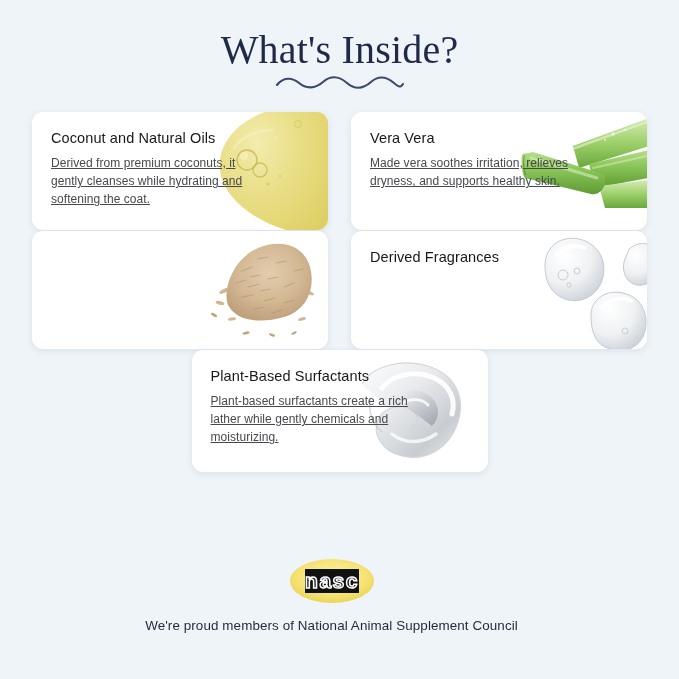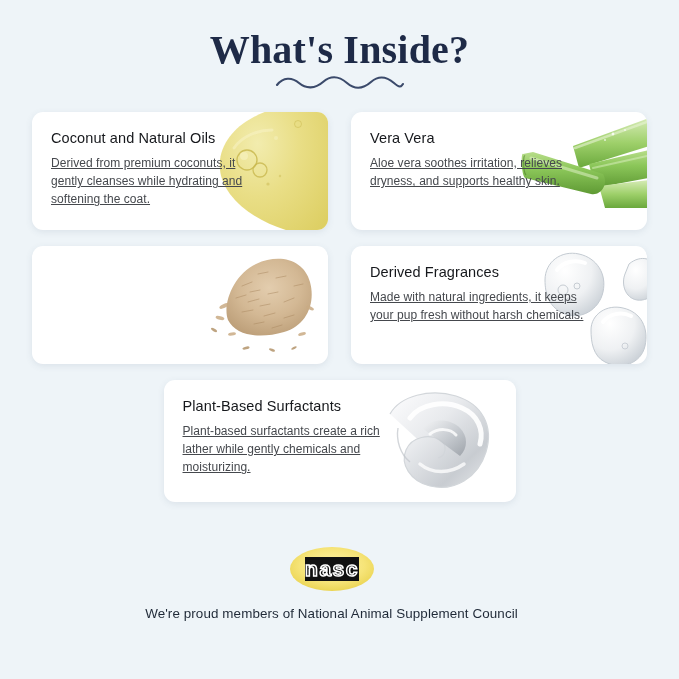--- a/index.html
+++ b/index.html
@@ -16,21 +16,21 @@
   }
 
   
   .header {
     padding-top: 30px;
     text-align: center;
   }
   .page-title {
     font-family: "Liberation Serif", serif;
     font-size: 40px;
-    font-weight: 700;
+    font-weight: 400;
     color: #1e2a47;
     letter-spacing: 0.2px;
     line-height: 1;
     margin: 0;
   }
   .title-squiggle {
     margin-top: 4px;
     height: 20px;
     display: flex;
     justify-content: center;
@@ -40,35 +40,35 @@
 
   
   .cards {
     position: relative;
     margin: 18px auto 0 auto;
     width: 615px;
   }
   .card-row {
     display: flex;
     justify-content: space-between;
-    margin-bottom: 16px;
+    margin-bottom: 1px;
   }
   .card-row.centered { justify-content: center; }
 
   .card {
     position: relative;
     width: 296px;
     height: 118px;
     background: #ffffff;
     border-radius: 11px;
     box-shadow: 0 2px 7px rgba(60, 80, 110, 0.10);
     overflow: hidden;
     box-sizing: border-box;
   }
-  .card.wide { width: 352px; height: 122px; }
+  .card.wide { width: 296px; height: 122px; }
 
   .card-text {
     position: relative;
     z-index: 3;
     padding: 19px 0 0 19px;
     width: 215px;
   }
   .card-title {
     font-size: 14.5px;
     color: #16181c;
@@ -109,21 +109,21 @@
   .nasc-logo {
     width: 86px;
     height: 48px;
     margin: 0 auto 13px auto;
   }
   .nasc-logo svg { display: block; }
   .footer-text {
     font-size: 13.4px;
     color: #1f2937;
     letter-spacing: 0.1px;
-    margin: 12px;
+    margin: 0;
   }
 </style>
 </head>
 <body>
 
 <div class="header">
   <h1 class="page-title">What's Inside?</h1>
   <div class="title-squiggle">
     <svg width="130" height="16" viewBox="0 0 130 16" fill="none">
       <path d="M2 11 C 8 3, 17 3, 24 9 S 40 15, 48 8 S 64 2, 72 9 S 88 15, 96 8 S 112 3, 119 9 S 126 12, 128 10" stroke="#3b4a6b" stroke-width="2.1" stroke-linecap="round" fill="none"></path>
@@ -189,21 +189,21 @@
           <path d="M6 42 C4 40, 4 62, 8 66 L74 82 C84 84, 92 72, 86 62 L16 40 Z" fill="url(#aloeA)"></path>
           <path d="M8 44 C6 42, 6 60, 9 63" stroke="#4d8029" stroke-width="1.2" fill="none" opacity="0.6"></path>
           <path d="M14 46 L80 66" stroke="#ddf0c4" stroke-width="3" opacity="0.55" stroke-linecap="round"></path>
           <circle cx="96" cy="22" r="1.4" fill="#ffffff" opacity="0.8"></circle>
           <circle cx="108" cy="18" r="1" fill="#ffffff" opacity="0.7"></circle>
           <circle cx="88" cy="28" r="1.1" fill="#ffffff" opacity="0.65"></circle>
         </svg>
       </div>
       <div class="card-text">
         <h3 class="card-title">Vera Vera</h3>
-        <p class="card-desc">Aloe vera soothes irritation, relieves dryness, and supports healthy skin.</p>
+        <p class="card-desc">Made vera soothes irritation, relieves dryness, and supports healthy skin.</p>
       </div>
     </div>
 
   </div>
 
   <div class="card-row">
 
     <div class="card">
       <div class="card-art">
         <svg viewBox="0 0 130 118" preserveAspectRatio="none">
@@ -268,21 +268,20 @@
 
           <path d="M74 84 C74 68, 90 58, 106 62 C124 66, 132 82, 128 100 C124 118, 104 124, 88 116 C76 110, 74 96, 74 84 Z" fill="url(#dropGrad)" stroke="#c3cad1" stroke-width="1"></path>
           <path d="M86 76 C92 68, 104 65, 114 70" stroke="#ffffff" stroke-width="4" fill="none" opacity="0.95" stroke-linecap="round"></path>
           <circle cx="108" cy="100" r="3" fill="none" stroke="#c6ccd2" stroke-width="0.9"></circle>
 
           <path d="M112 18 C124 8, 138 12, 142 26 C146 42, 134 56, 120 54 C108 52, 104 38, 108 28 Z" fill="url(#dropGrad)" stroke="#c3cad1" stroke-width="1"></path>
         </svg>
       </div>
       <div class="card-text">
         <h3 class="card-title">Derived Fragrances</h3>
-        <p class="card-desc">Made with natural ingredients, it keeps your pup fresh without harsh chemicals.</p>
       </div>
     </div>
 
   </div>
 
   <div class="card-row centered">
 
     <div class="card wide">
       <div class="card-art">
         <svg viewBox="0 0 130 122" preserveAspectRatio="none">

